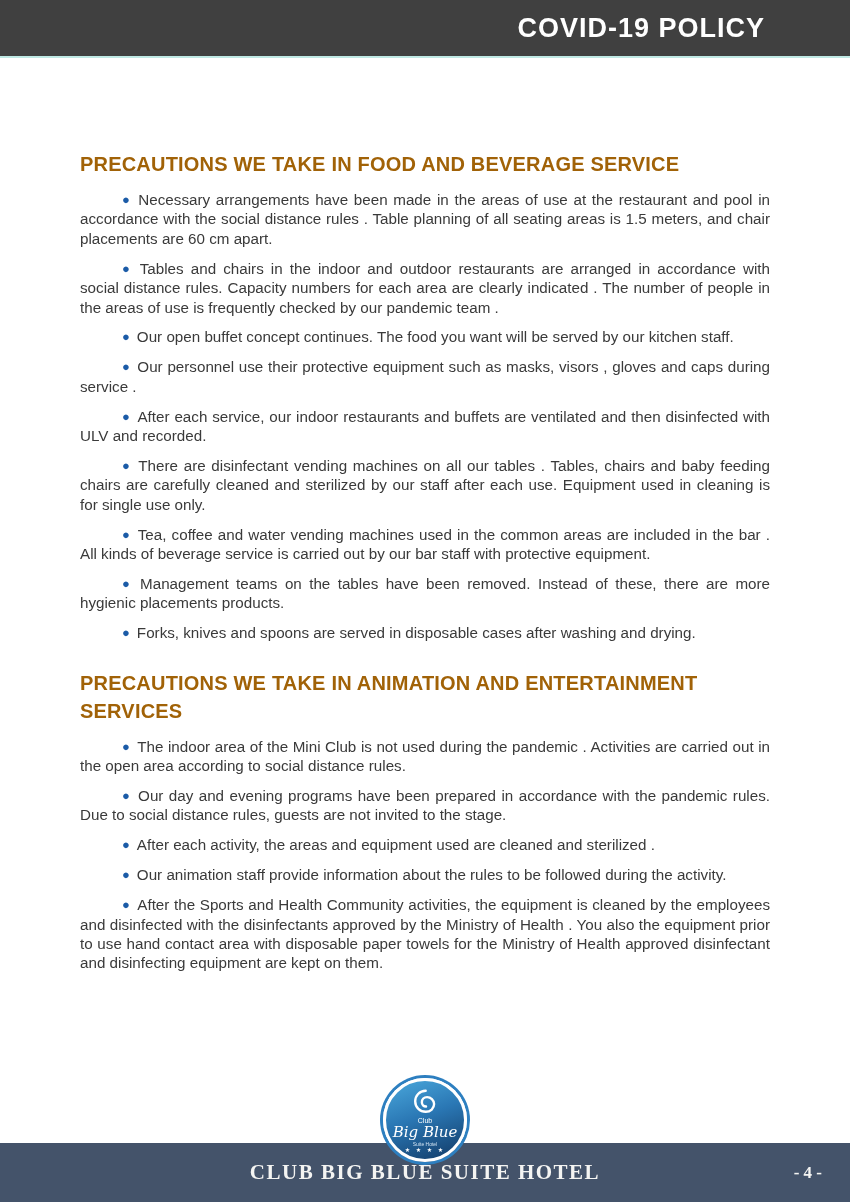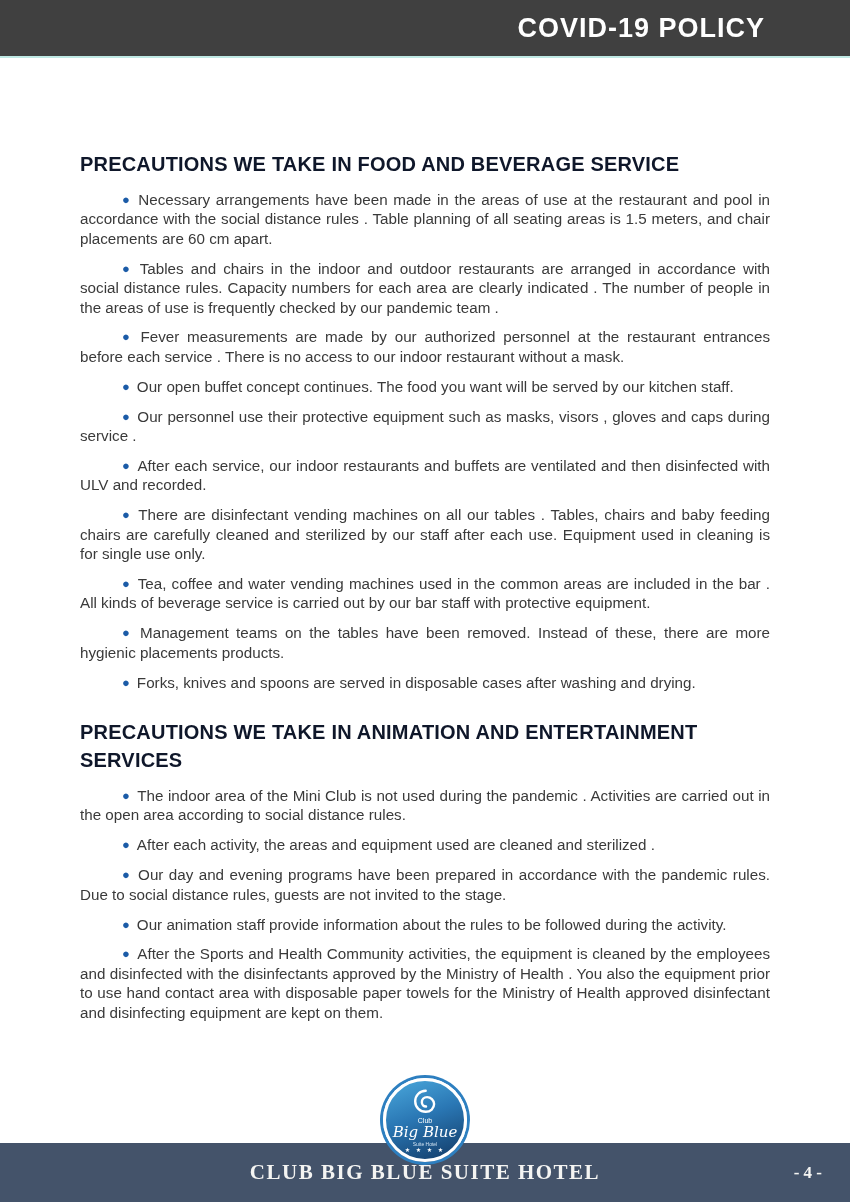--- a/index.html
+++ b/index.html
@@ -25,21 +25,21 @@
     color: #ffffff;
     font-size: 27px;
     font-weight: bold;
     letter-spacing: 1px;
   }
   
   main {
     padding: 92px 80px 0 80px;
   }
   h1 {
-    color: #0f172a;
+    color: #a16207;
     font-size: 20px;
     line-height: 28px;
     font-weight: bold;
     margin-bottom: 12px;
     letter-spacing: 0.2px;
   }
   section.sec2 { margin-top: 26px; }
   p.bullet {
     font-size: 15.2px;
     line-height: 19.4px;
@@ -120,36 +120,35 @@
   <span class="title">COVID-19 POLICY</span>
 </header>
 
 <main>
 
   <section class="sec1">
     <h1>PRECAUTIONS WE TAKE IN FOOD AND BEVERAGE SERVICE</h1>
 
     <p class="bullet"><span class="dot">●</span><span>Necessary arrangements have been made in the areas of use at the restaurant and pool in accordance with the social distance rules . Table planning of all seating areas is 1.5 meters, and chair placements are 60 cm apart.</span></p>
     <p class="bullet"><span class="dot">●</span><span>Tables and chairs in the indoor and outdoor restaurants are arranged in accordance with social distance rules. Capacity numbers for each area are clearly indicated . The number of people in the areas of use is frequently checked by our pandemic team .</span></p>
-    <p class="bullet"><span class="dot">●</span><span>Fever measurements are made by our authorized personnel at the restaurant entrances before each service . There is no access to our indoor restaurant without a mask.</span></p>
     <p class="bullet"><span class="dot">●</span><span>Our open buffet concept continues. The food you want will be served by our kitchen staff.</span></p>
     <p class="bullet"><span class="dot">●</span><span>Our personnel use their protective equipment such as masks, visors , gloves and caps during service .</span></p>
     <p class="bullet"><span class="dot">●</span><span>After each service, our indoor restaurants and buffets are ventilated and then disinfected with ULV and recorded.</span></p>
     <p class="bullet"><span class="dot">●</span><span>There are disinfectant vending machines on all our tables . Tables, chairs and baby feeding chairs are carefully cleaned and sterilized by our staff after each use. Equipment used in cleaning is for single use only.</span></p>
     <p class="bullet"><span class="dot">●</span><span>Tea, coffee and water vending machines used in the common areas are included in the bar . All kinds of beverage service is carried out by our bar staff with protective equipment.</span></p>
     <p class="bullet"><span class="dot">●</span><span>Management teams on the tables have been removed. Instead of these, there are more hygienic placements products.</span></p>
     <p class="bullet"><span class="dot">●</span><span>Forks, knives and spoons are served in disposable cases after washing and drying.</span></p>
   </section>
 
   <section class="sec2">
     <h1>PRECAUTIONS WE TAKE IN ANIMATION AND ENTERTAINMENT SERVICES</h1>
 
     <p class="bullet"><span class="dot">●</span><span>The indoor area of the Mini Club is not used during the pandemic . Activities are carried out in the open area according to social distance rules.</span></p>
+    <p class="bullet"><span class="dot">●</span><span>Our day and evening programs have been prepared in accordance with the pandemic rules. Due to social distance rules, guests are not invited to the stage.</span></p>
     <p class="bullet"><span class="dot">●</span><span>After each activity, the areas and equipment used are cleaned and sterilized .</span></p>
-    <p class="bullet"><span class="dot">●</span><span>Our day and evening programs have been prepared in accordance with the pandemic rules. Due to social distance rules, guests are not invited to the stage.</span></p>
     <p class="bullet"><span class="dot">●</span><span>Our animation staff provide information about the rules to be followed during the activity.</span></p>
     <p class="bullet"><span class="dot">●</span><span>After the Sports and Health Community activities, the equipment is cleaned by the employees and disinfected with the disinfectants approved by the Ministry of Health . You also the equipment prior to use hand contact area with disposable paper towels for the Ministry of Health approved disinfectant and disinfecting equipment are kept on them.</span></p>
   </section>
 
 </main>
 
 <div class="logo">
   <svg class="swirl" width="28" height="28" viewBox="0 0 40 40">
     <path d="M 21 4 C 12 4 6 11 6 19 C 6 28 13 34 21 34 C 28 34 33 29 33 23 C 33 17 28 13 23 13 C 18.5 13 15.5 16.5 15.5 20.5 C 15.5 24 18 26.5 21.5 26.5" fill="none" stroke="#ffffff" stroke-width="3.4" stroke-linecap="round"></path>
   </svg>

